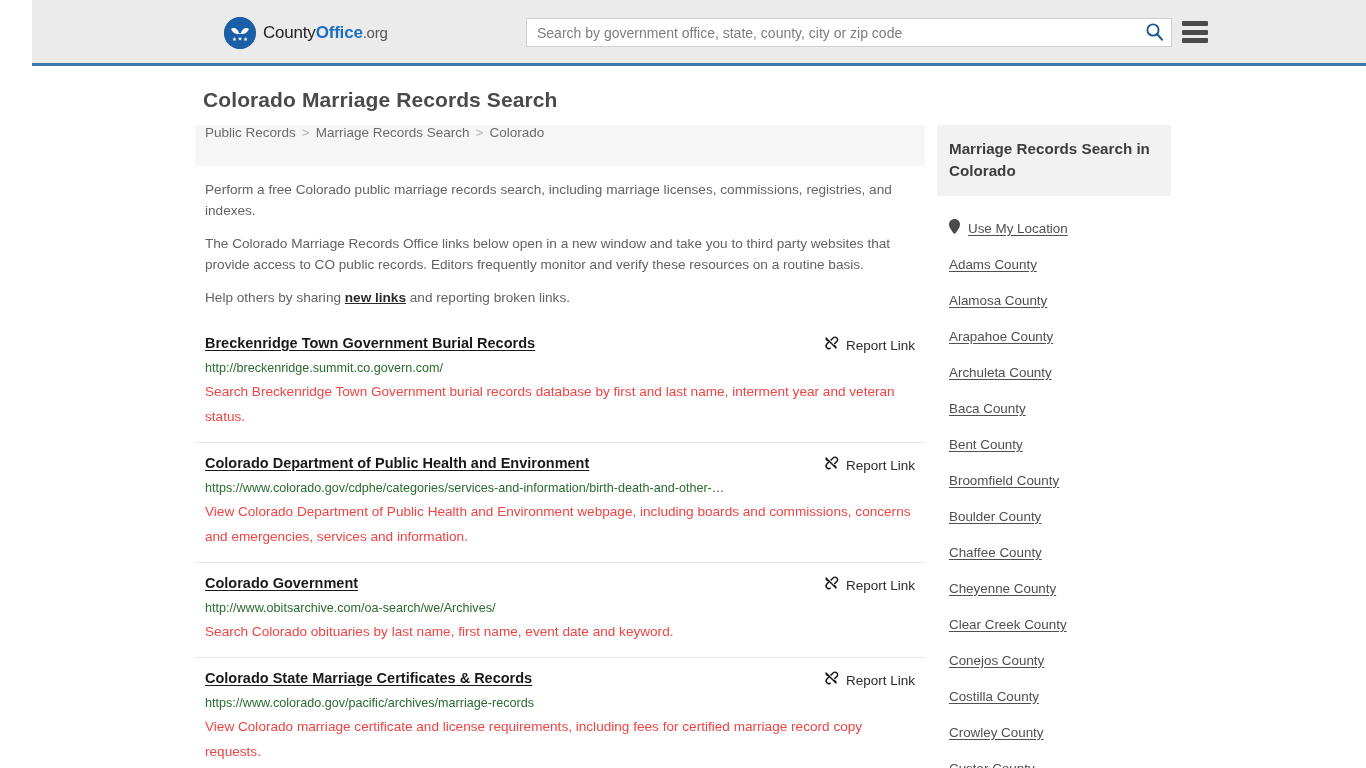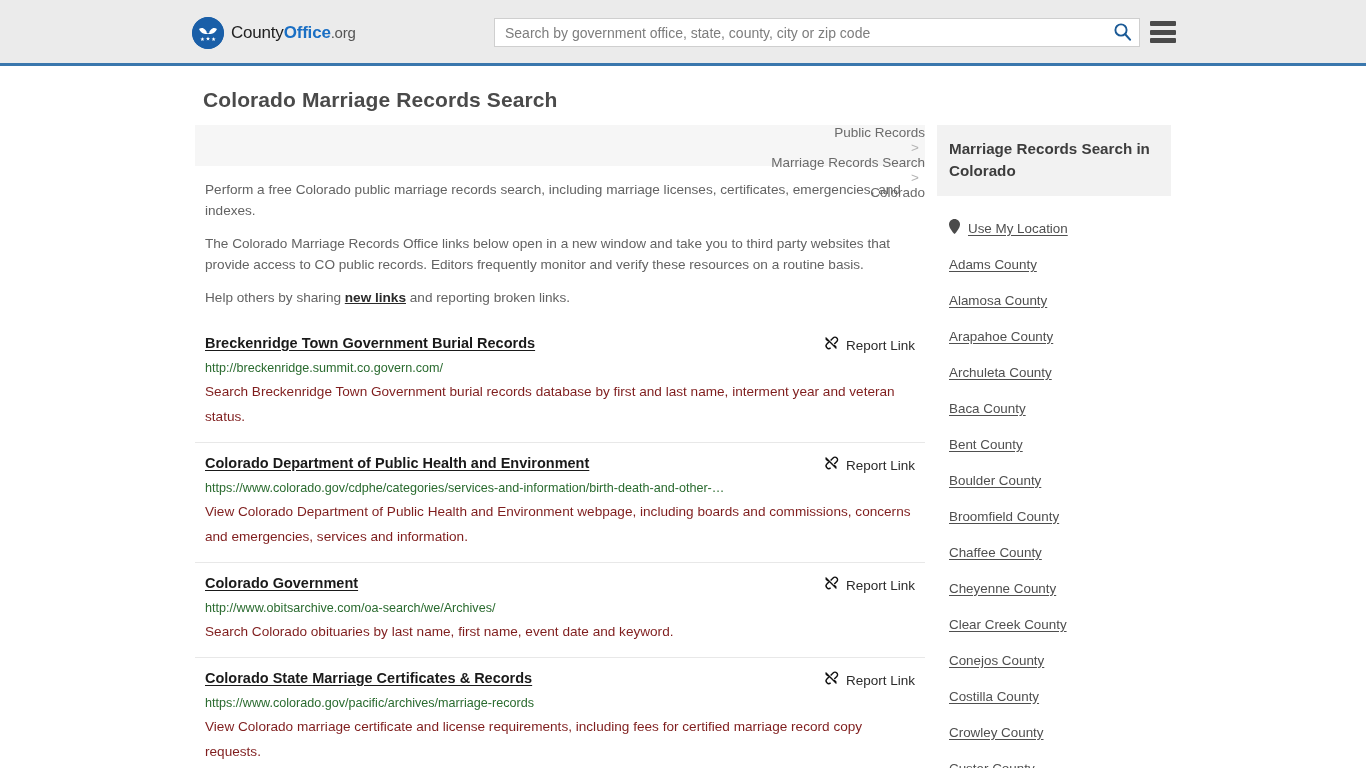--- a/index.html
+++ b/index.html
@@ -11,20 +11,21 @@
     font-family: "Liberation Sans", sans-serif;
     -webkit-font-smoothing: antialiased;
   }
 
   
   .site-header {
     height: 66px;
     background: #ebebeb;
     border-bottom: 3px solid #3a77ad;
     position: relative;
+    margin-left: 32px;
   }
   .header-inner {
     width: 1366px;
     height: 66px;
     position: relative;
   }
   .logo-block {
     position: absolute;
     left: 192px;
     top: 17px;
@@ -131,24 +132,23 @@
   .side-col {
     width: 234px;
     margin-left: 12px;
   }
 
   
   .breadcrumb {
     background: #f6f6f6;
     height: 41px;
     display: flex;
-    align-items: flex-end;
+    align-items: flex-start;
     padding-left: 10px;
     font-size: 13.5px;
-    flex-direction: column;
   }
   .breadcrumb a {
     color: #6b6b6b;
     text-decoration: none;
     cursor: pointer;
   }
   .breadcrumb .sep {
     color: #b3b3b3;
     margin: 0 6px;
   }
@@ -210,21 +210,21 @@
   .result-url {
     font-size: 12.6px;
     color: #2a6b2f;
     margin-top: 5px;
     line-height: 17px;
     word-break: break-all;
     cursor: pointer;
   }
   .result-desc {
     font-size: 13.6px;
-    color: #7f1d1d;
+    color: #ef4444;
     line-height: 25px;
     margin-top: 2px;
   }
 
   
   .side-head {
     background: #f2f2f2;
     padding: 13px 12px 14px 12px;
     font-size: 15.2px;
     font-weight: bold;
@@ -299,21 +299,21 @@
 
       <nav class="breadcrumb">
         <a>Public Records</a>
         <span class="sep">&gt;</span>
         <a>Marriage Records Search</a>
         <span class="sep">&gt;</span>
         <span class="current">Colorado</span>
       </nav>
 
       <div class="intro">
-        <p>Perform a free Colorado public marriage records search, including marriage licenses, certificates, emergencies, and indexes.</p>
+        <p>Perform a free Colorado public marriage records search, including marriage licenses, commissions, registries, and indexes.</p>
         <p>The Colorado Marriage Records Office links below open in a new window and take you to third party websites that provide access to CO public records. Editors frequently monitor and verify these resources on a routine basis.</p>
         <p><span>Help others by sharing </span><a>new links</a><span> and reporting broken links.</span></p>
       </div>
 
       <div class="results">
 
         <div class="result">
           <div class="result-head">
             <a class="result-title">Breckenridge Town Government Burial Records</a>
             <span class="report-link">
@@ -418,24 +418,24 @@
         <div class="side-item">
           <a>Archuleta County</a>
         </div>
         <div class="side-item">
           <a>Baca County</a>
         </div>
         <div class="side-item">
           <a>Bent County</a>
         </div>
         <div class="side-item">
+          <a>Broomfield County</a>
+        </div>
+        <div class="side-item">
           <a>Boulder County</a>
-        </div>
-        <div class="side-item">
-          <a>Broomfield County</a>
         </div>
         <div class="side-item">
           <a>Chaffee County</a>
         </div>
         <div class="side-item">
           <a>Cheyenne County</a>
         </div>
         <div class="side-item">
           <a>Clear Creek County</a>
         </div>

